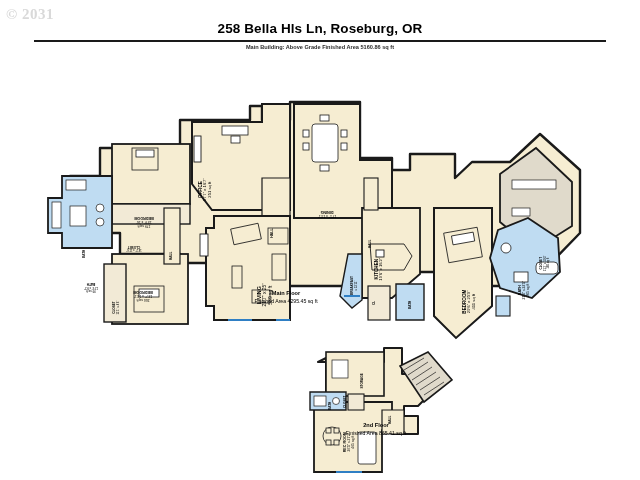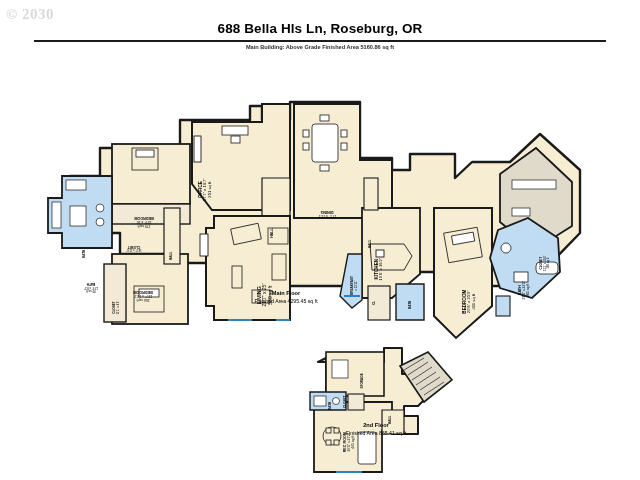--- a/index.html
+++ b/index.html
@@ -122,24 +122,24 @@
   .sz-sm .rl-name { font-size: 3.7px; }
   .sz-sm .rl-dim  { font-size: 3.4px; }
   .sz-sm .rl-area { font-size: 3.4px; }
   .sz-xs .rl-name { font-size: 3.1px; }
   .sz-xs .rl-dim  { font-size: 2.9px; }
   .sz-xs .rl-area { font-size: 2.9px; }
 </style>
 </head>
 <body>
 
-<div id="watermark">© 2030</div>
+<div id="watermark">© 2031</div>
 
 <div id="header">
-  <div id="page-title">688 Bella Hls Ln, Roseburg, OR</div>
+  <div id="page-title">258 Bella Hls Ln, Roseburg, OR</div>
   <div id="title-rule"></div>
   <div id="page-subtitle">Main Building: Above Grade Finished Area 5160.86 sq ft</div>
 </div>
 
 <div id="plan">
   <svg width="640" height="422" viewBox="0 0 640 422" xmlns="http://www.w3.org/2000/svg">
 
     <g>
 
       <path d="M100,90 L180,90 L180,62 L250,62 L250,48 L262,48 L262,62 L290,62

